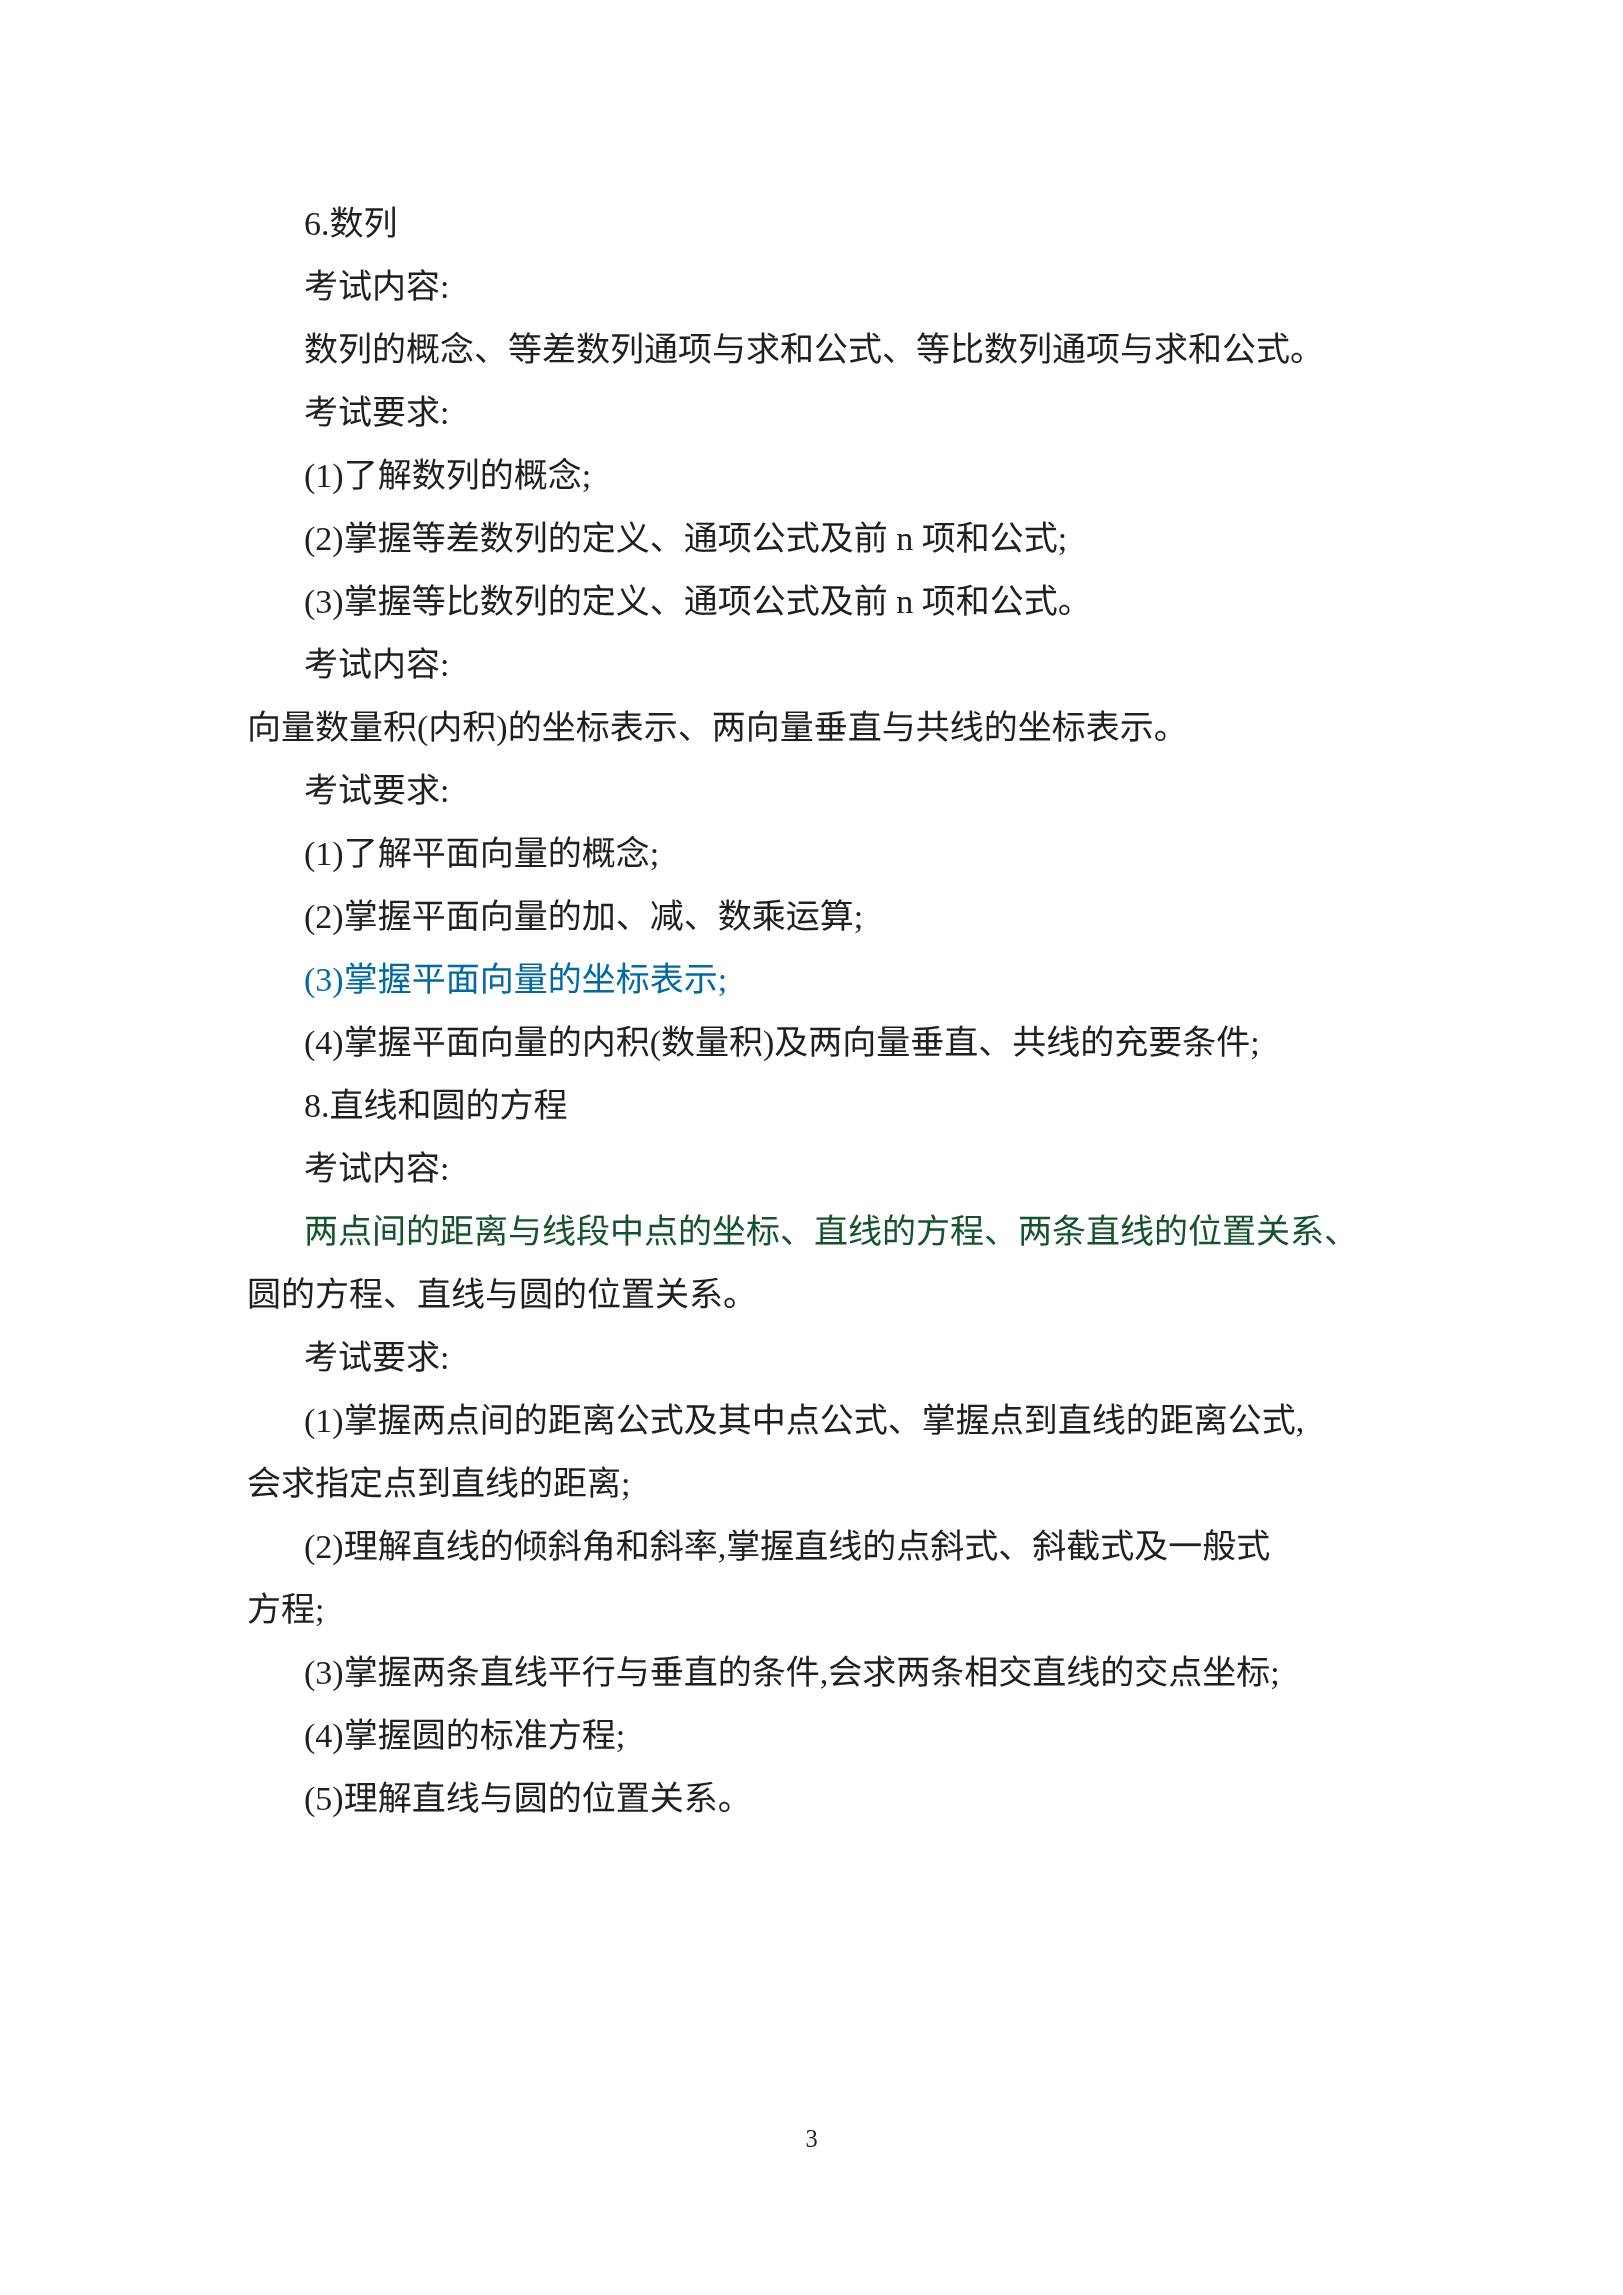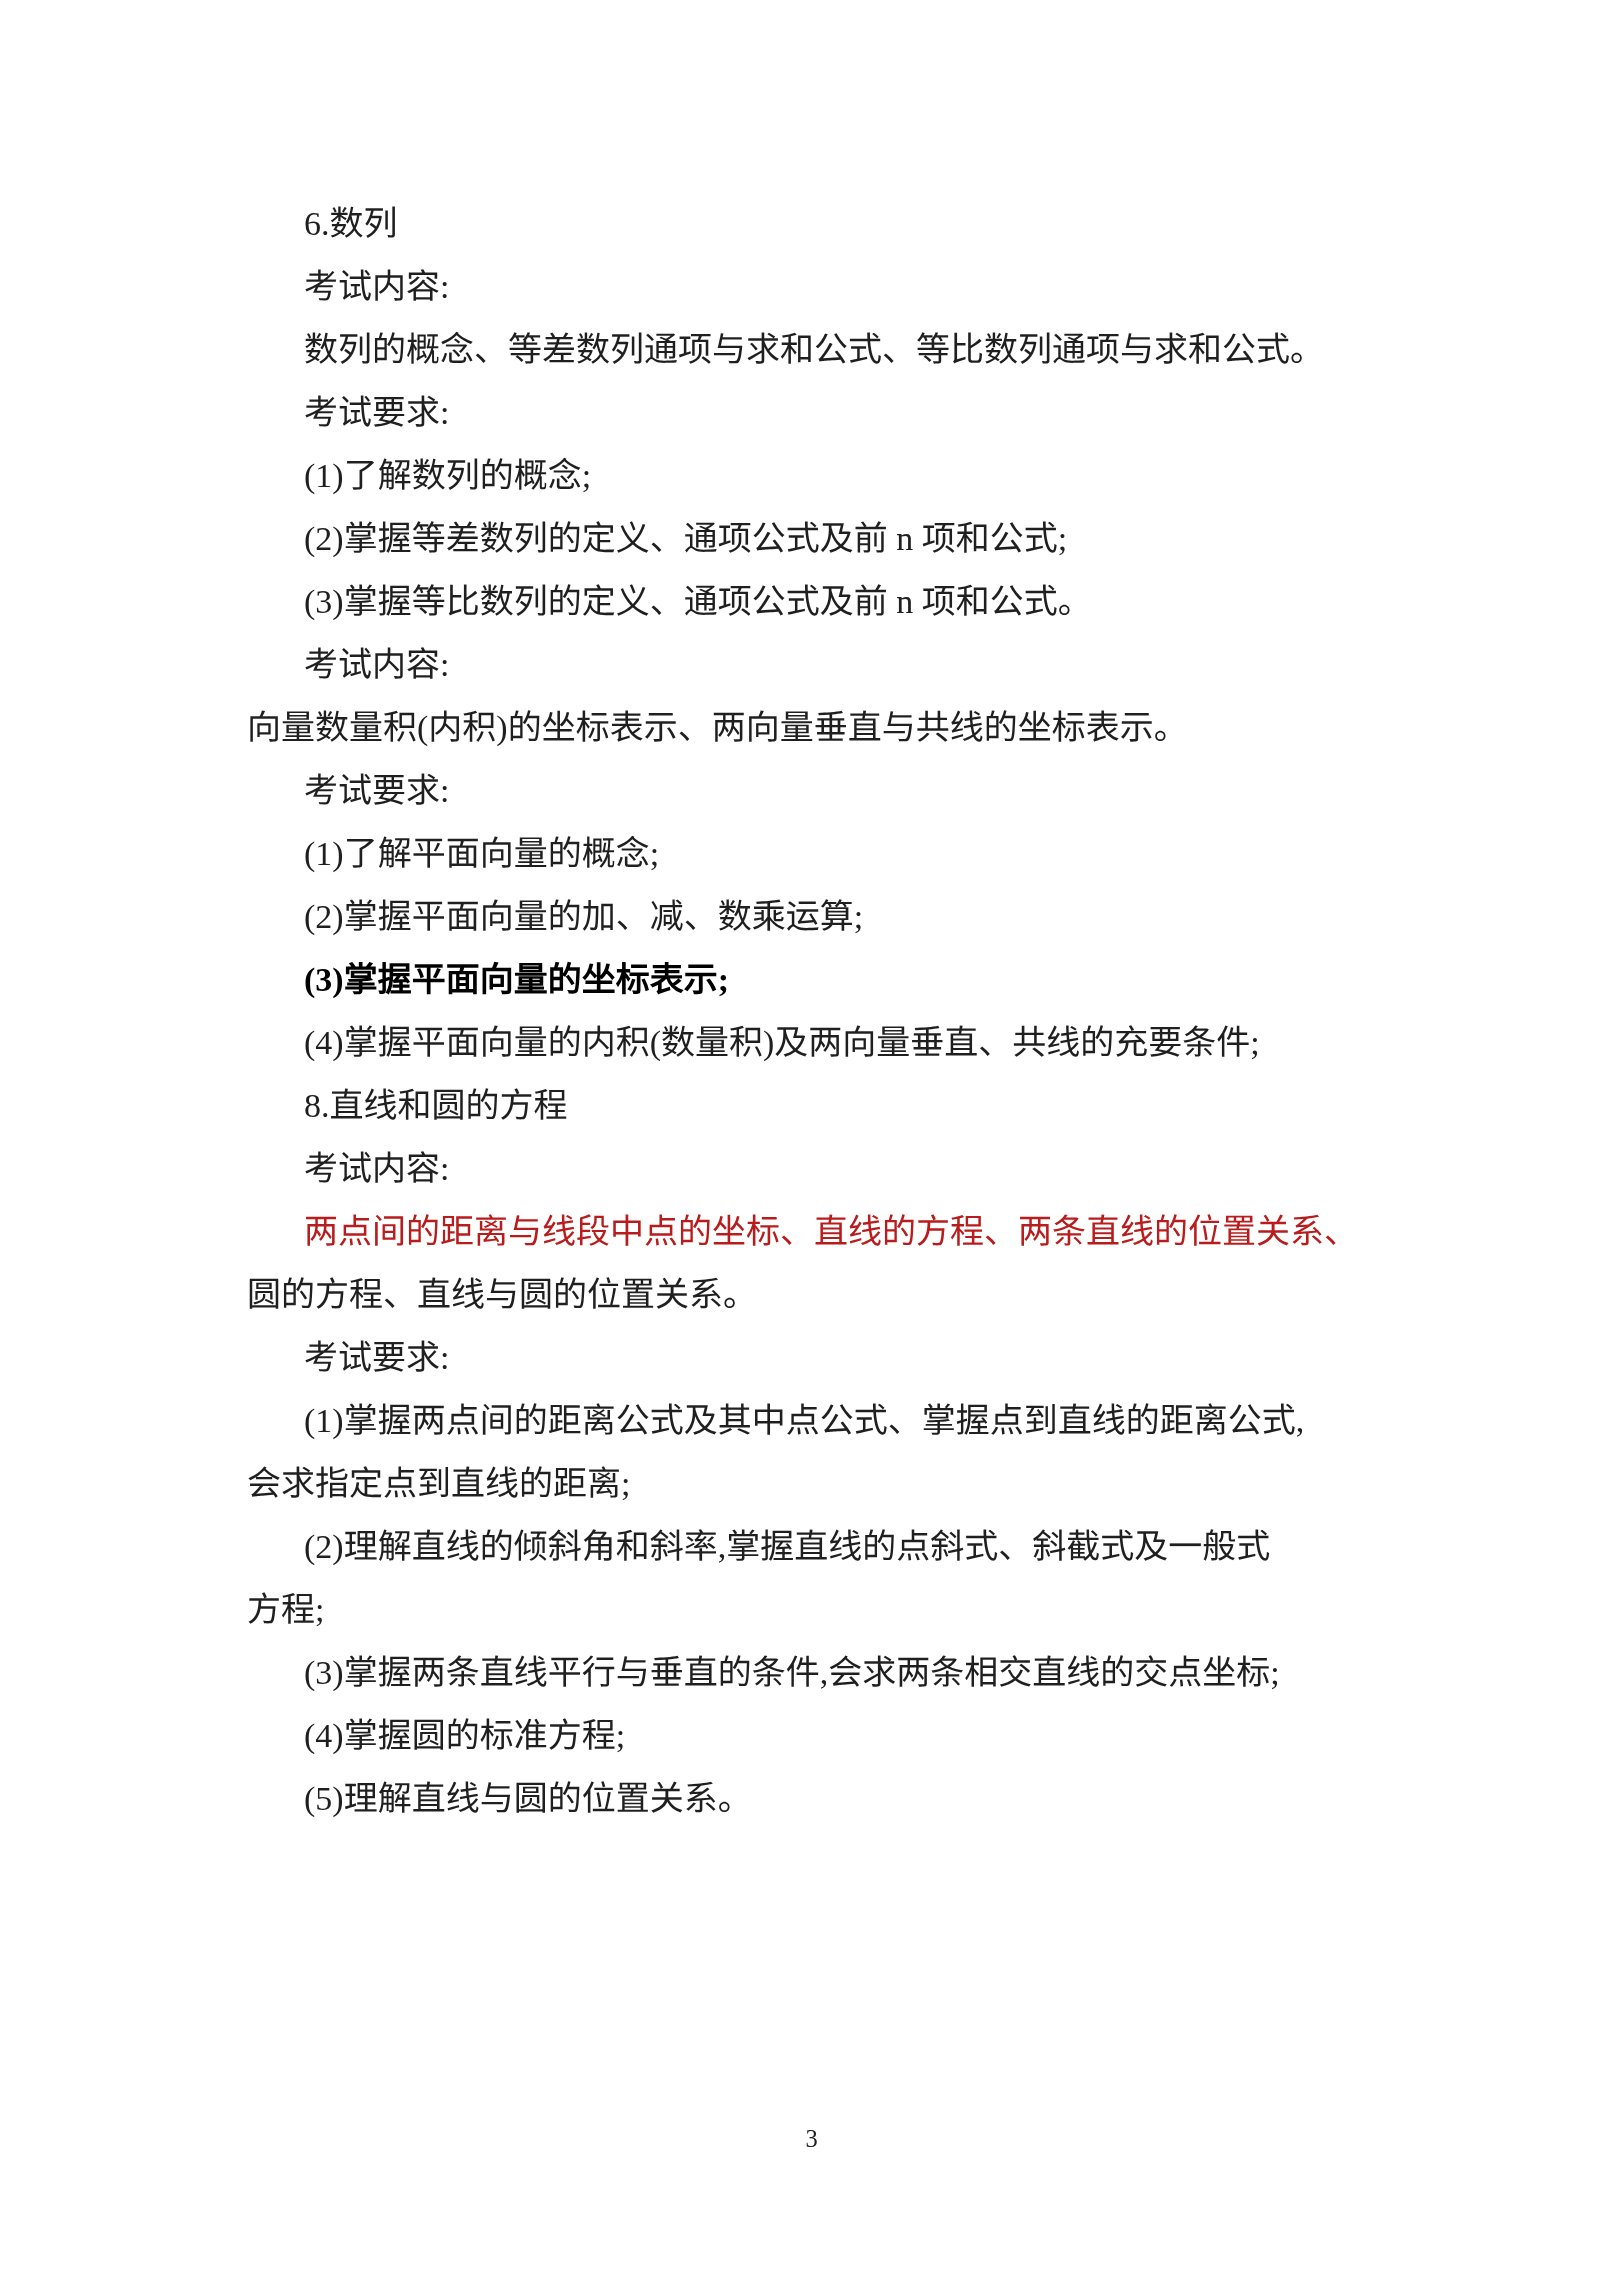--- a/index.html
+++ b/index.html
@@ -54,25 +54,25 @@
       <div class="line indent" style="color: rgb(31, 31, 31);">数列的概念、等差数列通项与求和公式、等比数列通项与求和公式。</div>
       <div class="line indent" style="color: rgb(31, 31, 31);">考试要求:</div>
       <div class="line indent" style="color: rgb(31, 31, 31);">(1)了解数列的概念;</div>
       <div class="line indent" style="color: rgb(31, 31, 31);">(2)掌握等差数列的定义、通项公式及前 n 项和公式;</div>
       <div class="line indent" style="color: rgb(31, 31, 31);">(3)掌握等比数列的定义、通项公式及前 n 项和公式。</div>
       <div class="line indent" style="color: rgb(31, 31, 31);">考试内容:</div>
       <div class="line" style="color: rgb(31, 31, 31);">向量数量积(内积)的坐标表示、两向量垂直与共线的坐标表示。</div>
       <div class="line indent" style="color: rgb(31, 31, 31);">考试要求:</div>
       <div class="line indent" style="color: rgb(31, 31, 31);">(1)了解平面向量的概念;</div>
       <div class="line indent" style="color: rgb(31, 31, 31);">(2)掌握平面向量的加、减、数乘运算;</div>
-      <div class="line indent" style="color: #000000; font-weight: bold;">(3)掌握平面向量的坐标表示;</div>
+      <div class="line indent" style="color: #0369a1;">(3)掌握平面向量的坐标表示;</div>
       <div class="line indent" style="color: rgb(31, 31, 31);">(4)掌握平面向量的内积(数量积)及两向量垂直、共线的充要条件;</div>
       <div class="line indent" style="color: rgb(31, 31, 31);">8.直线和圆的方程</div>
       <div class="line indent" style="color: rgb(31, 31, 31);">考试内容:</div>
-      <div class="line indent" style="color: #b91c1c;">两点间的距离与线段中点的坐标、直线的方程、两条直线的位置关系、</div>
+      <div class="line indent" style="color: #14532d;">两点间的距离与线段中点的坐标、直线的方程、两条直线的位置关系、</div>
       <div class="line" style="color: rgb(31, 31, 31);">圆的方程、直线与圆的位置关系。</div>
       <div class="line indent" style="color: rgb(31, 31, 31);">考试要求:</div>
       <div class="line indent" style="color: rgb(31, 31, 31);">(1)掌握两点间的距离公式及其中点公式、掌握点到直线的距离公式,</div>
       <div class="line" style="color: rgb(31, 31, 31);">会求指定点到直线的距离;</div>
       <div class="line indent" style="color: rgb(31, 31, 31);">(2)理解直线的倾斜角和斜率,掌握直线的点斜式、斜截式及一般式</div>
       <div class="line" style="color: rgb(31, 31, 31);">方程;</div>
       <div class="line indent" style="color: rgb(31, 31, 31);">(3)掌握两条直线平行与垂直的条件,会求两条相交直线的交点坐标;</div>
       <div class="line indent" style="color: rgb(31, 31, 31);">(4)掌握圆的标准方程;</div>
       <div class="line indent" style="color: rgb(31, 31, 31);">(5)理解直线与圆的位置关系。</div>
     </div>

